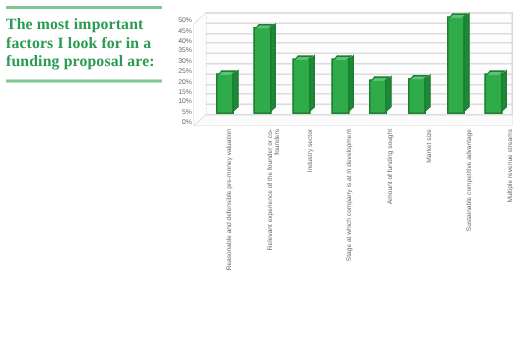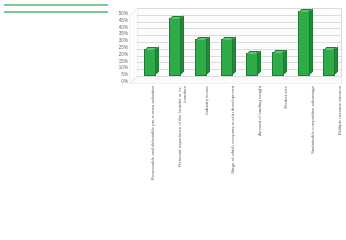--- a/index.html
+++ b/index.html
@@ -193,20 +193,21 @@
     text-align: right;
     white-space: normal;
     direction: ltr;
   }
 </style>
 </head>
 <body>
 
 <div id="title-block">
   <div class="rule top"></div>
+  <div id="title-text">The most important factors I look for in a funding proposal are:</div>
   <div class="rule bottom"></div>
 </div>
 
 <div id="chart-block">
 
   <div id="plot-wrap">
 
     <div id="y-axis">
         <div class="ytick" style="top: 6px;">50%</div>
         <div class="ytick" style="top: 12.8px;">45%</div>

